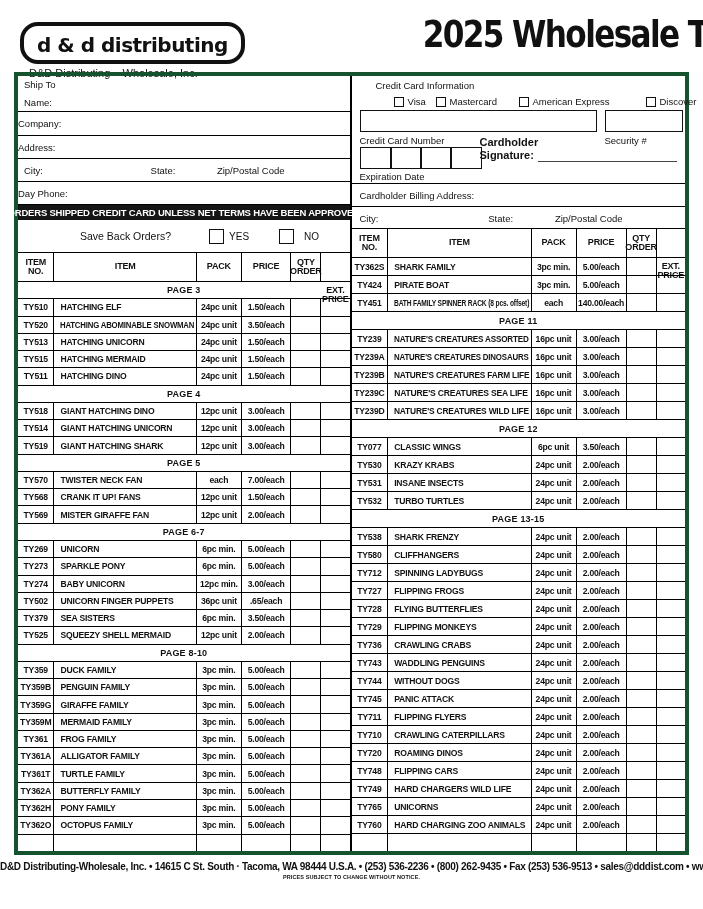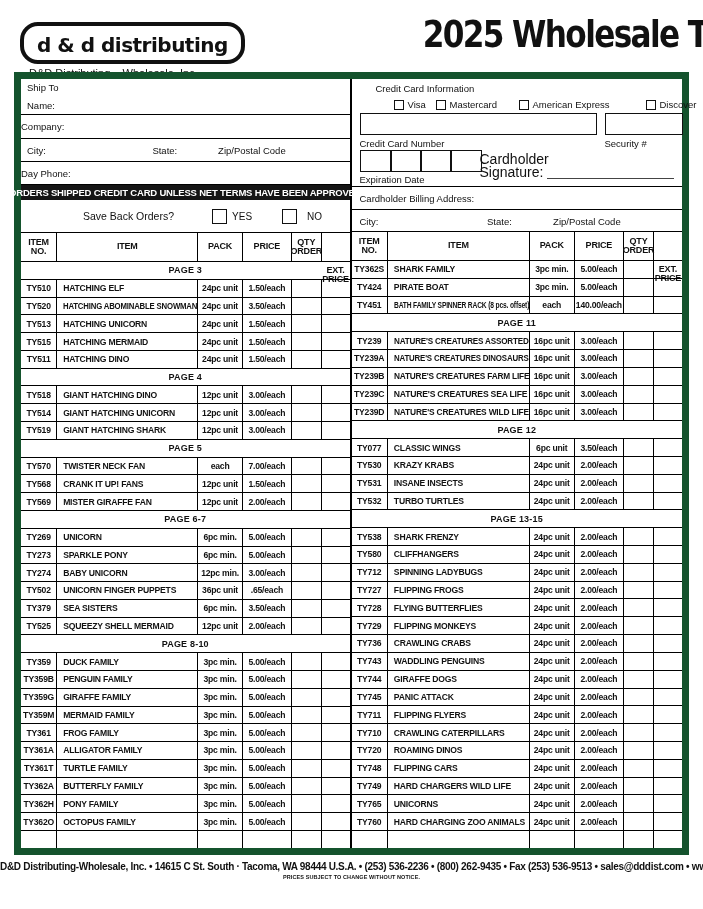--- a/index.html
+++ b/index.html
@@ -20,21 +20,21 @@
   .logo-sub { font-size:11px; margin:3px 0 0 9px; white-space:nowrap; }
   .title {
     position:absolute; right:0; top:0; width:340px; text-align:right;
     font-family:"DejaVu Sans", sans-serif; font-weight:bold; font-size:38px;
     letter-spacing:-2px; white-space:nowrap;
   }
   .title span { display:inline-block; transform:scaleX(0.82); transform-origin:100% 50%; }
   
   .frame {
     position:absolute; left:14px; top:72px; width:675px; height:783px;
-    border:7px solid #14532d; display:flex;
+    border:4px solid #14532d; display:flex;
   }
   .half { width:50%; display:flex; flex-direction:column; min-width:0; }
   .half.left { border-right:2px solid #000; }
   .lbl { font-size:9.5px; }
   
   .r { border-bottom:1.5px solid #000; position:relative; flex:none; }
   .shipto { height:36px; }
   .shipto .top { position:absolute; left:6px; top:3px; }
   .shipto .bot { position:absolute; left:6px; bottom:3px; }
   .fieldrow { height:24px; display:flex; align-items:center; }
@@ -58,21 +58,21 @@
   .cardtype .cbx.sm { margin-right:4px; }
   .cardtype .cbxlab { font-size:9.5px; }
   .ccnumbox { position:absolute; left:8px; top:34px; width:237px; height:22px; border:1.7px solid #111; }
   .secbox   { position:absolute; left:253px; top:34px; width:78px; height:22px; border:1.7px solid #111; }
   .ccnumlab { position:absolute; left:8px; top:59px; }
   .seclab   { position:absolute; left:253px; top:59px; }
   .expboxes { position:absolute; left:8px; top:71px; display:flex; }
   .expcell { width:32px; height:22px; border:1.7px solid #111; margin-left:-1.7px; }
   .expcell:first-child { margin-left:0; }
   .explab { position:absolute; left:8px; top:95px; }
-  .sig { position:absolute; left:128px; top:74px; right:8px; font-size:14px; line-height:13px; }
+  .sig { position:absolute; left:128px; top:60px; right:8px; font-size:11px; line-height:13px;font-weight:bold; }
   .sigline { display:flex; }
   .sigfill { flex:1; border-bottom:1.5px solid #444; margin-left:4px; }
   .ccrow { display:flex; align-items:center; padding-left:8px; border-bottom:1.5px solid #000; }
   .ccname { height:27px; }
   .ccbill { height:23px; }
   .cccity { height:22px; position:relative; }
   .cccity .lbl, .cityrow-abs .lbl { position:absolute; top:50%; transform:translateY(-50%); }
   
   .table { flex:1 1 auto; display:flex; flex-direction:column; min-height:0; }
   .thead { height:29px; flex:none; display:flex; border-bottom:1.5px solid #000; }
@@ -113,20 +113,23 @@
 
   <div class="half left">
 
     <div class="r shipto">
       <span class="lbl top">Ship To</span>
       <span class="lbl bot">Name:</span>
     </div>
     <div class="r fieldrow">
       <span class="lbl">Company:</span>
     </div>
+    <div class="r fieldrow" style="height:23px">
+      <span class="lbl">Address:</span>
+    </div>
     <div class="r cityrow">
       <span class="lbl" style="left:6px">City:</span>
       <span class="lbl" style="left:40%">State:</span>
       <span class="lbl" style="left:60%">Zip/Postal Code</span>
     </div>
     <div class="r fieldrow" style="height:23px">
       <span class="lbl">Day Phone:</span>
     </div>
     <div class="blackbar">ORDERS SHIPPED CREDIT CARD UNLESS NET TERMS HAVE BEEN APPROVED</div>
     <div class="saverow">
@@ -948,21 +951,21 @@
             <div class="tc c-price">
               <span class="fit">2.00/each</span>
             </div>
             <div class="tc c-qty"></div>
             <div class="tc c-ext"></div>
           </div><div class="trow">
             <div class="tc c-no">
               <span class="fit">TY744</span>
             </div>
             <div class="tc c-item item">
-              <span class="fit">GIRAFFE DOGS</span>
+              <span class="fit">WITHOUT DOGS</span>
             </div>
             <div class="tc c-pack">
               <span class="fit">24pc unit</span>
             </div>
             <div class="tc c-price">
               <span class="fit">2.00/each</span>
             </div>
             <div class="tc c-qty"></div>
             <div class="tc c-ext"></div>
           </div><div class="trow">

